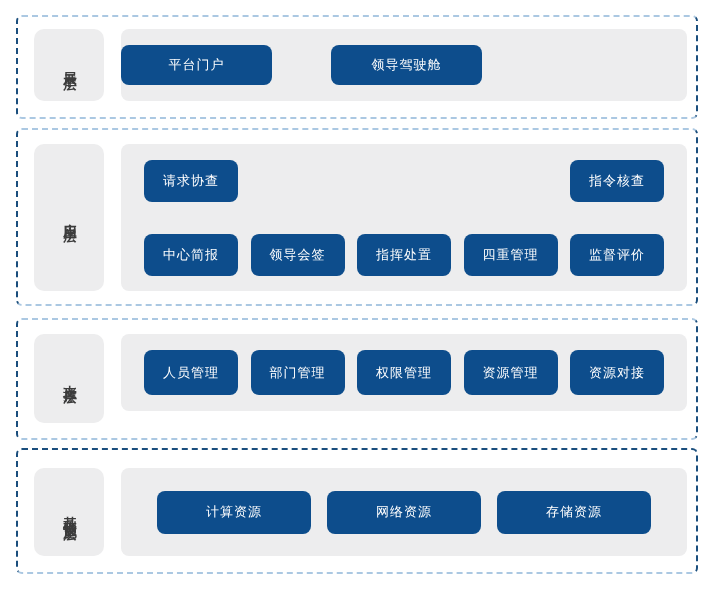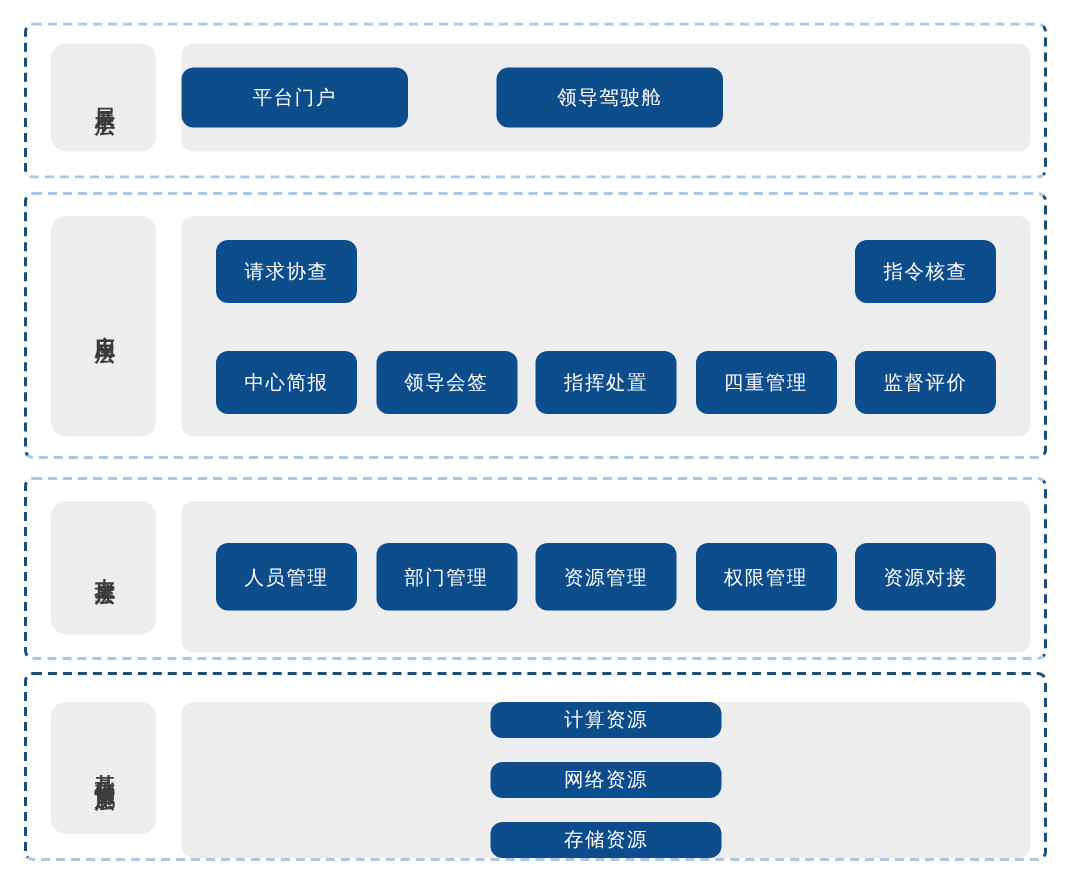--- a/index.html
+++ b/index.html
@@ -30,22 +30,22 @@
     writing-mode:vertical-rl;text-orientation:upright;
     font-size:13.5px;font-weight:700;color:#3c3c3c;letter-spacing:3px;line-height:1.1;
   }
 
   .layer-panel{
     position:absolute;left:103px;width:566px;background:#ededee;border-radius:8px;
     box-sizing:border-box;
   }
   .layer-1 .layer-panel{top:12px;height:72px;display:flex;align-items:center;justify-content:flex-start;gap:59px;}
   .layer-2 .layer-panel{top:14px;height:147px;display:flex;flex-direction:column;justify-content:center;gap:32px;padding:0 23px;}
-  .layer-3 .layer-panel{top:14px;height:101px;display:flex;align-items:center;padding:0 23px;}
-  .layer-4 .layer-panel{top:18px;height:104px;display:flex;align-items:center;justify-content:center;gap:16px;flex-direction:column;}
+  .layer-3 .layer-panel{top:14px;height:77px;display:flex;align-items:center;padding:0 23px;}
+  .layer-4 .layer-panel{top:18px;height:88px;display:flex;align-items:center;justify-content:center;gap:16px;}
 
   .btn-row{display:flex;justify-content:space-between;width:100%;}
 
   .btn{
     background:#0d4d8c;color:#ffffff;border-radius:8px;
     display:flex;align-items:center;justify-content:center;
     font-size:13px;font-weight:500;letter-spacing:1px;white-space:nowrap;
   }
   .btn-wide{width:151px;height:40px;}
   .btn-app{width:94px;height:42px;}
@@ -87,22 +87,22 @@
   </div>
 
   <div class="layer layer-3">
     <div class="layer-label">
       <span class="label-text">支撑层</span>
     </div>
     <div class="layer-panel">
       <div class="btn-row">
         <div class="btn btn-sup">人员管理</div>
         <div class="btn btn-sup">部门管理</div>
+        <div class="btn btn-sup">权限管理</div>
         <div class="btn btn-sup">资源管理</div>
-        <div class="btn btn-sup">权限管理</div>
         <div class="btn btn-sup">资源对接</div>
       </div>
     </div>
   </div>
 
   <div class="layer layer-4">
     <div class="layer-label">
       <span class="label-text">基础设施层</span>
     </div>
     <div class="layer-panel">

